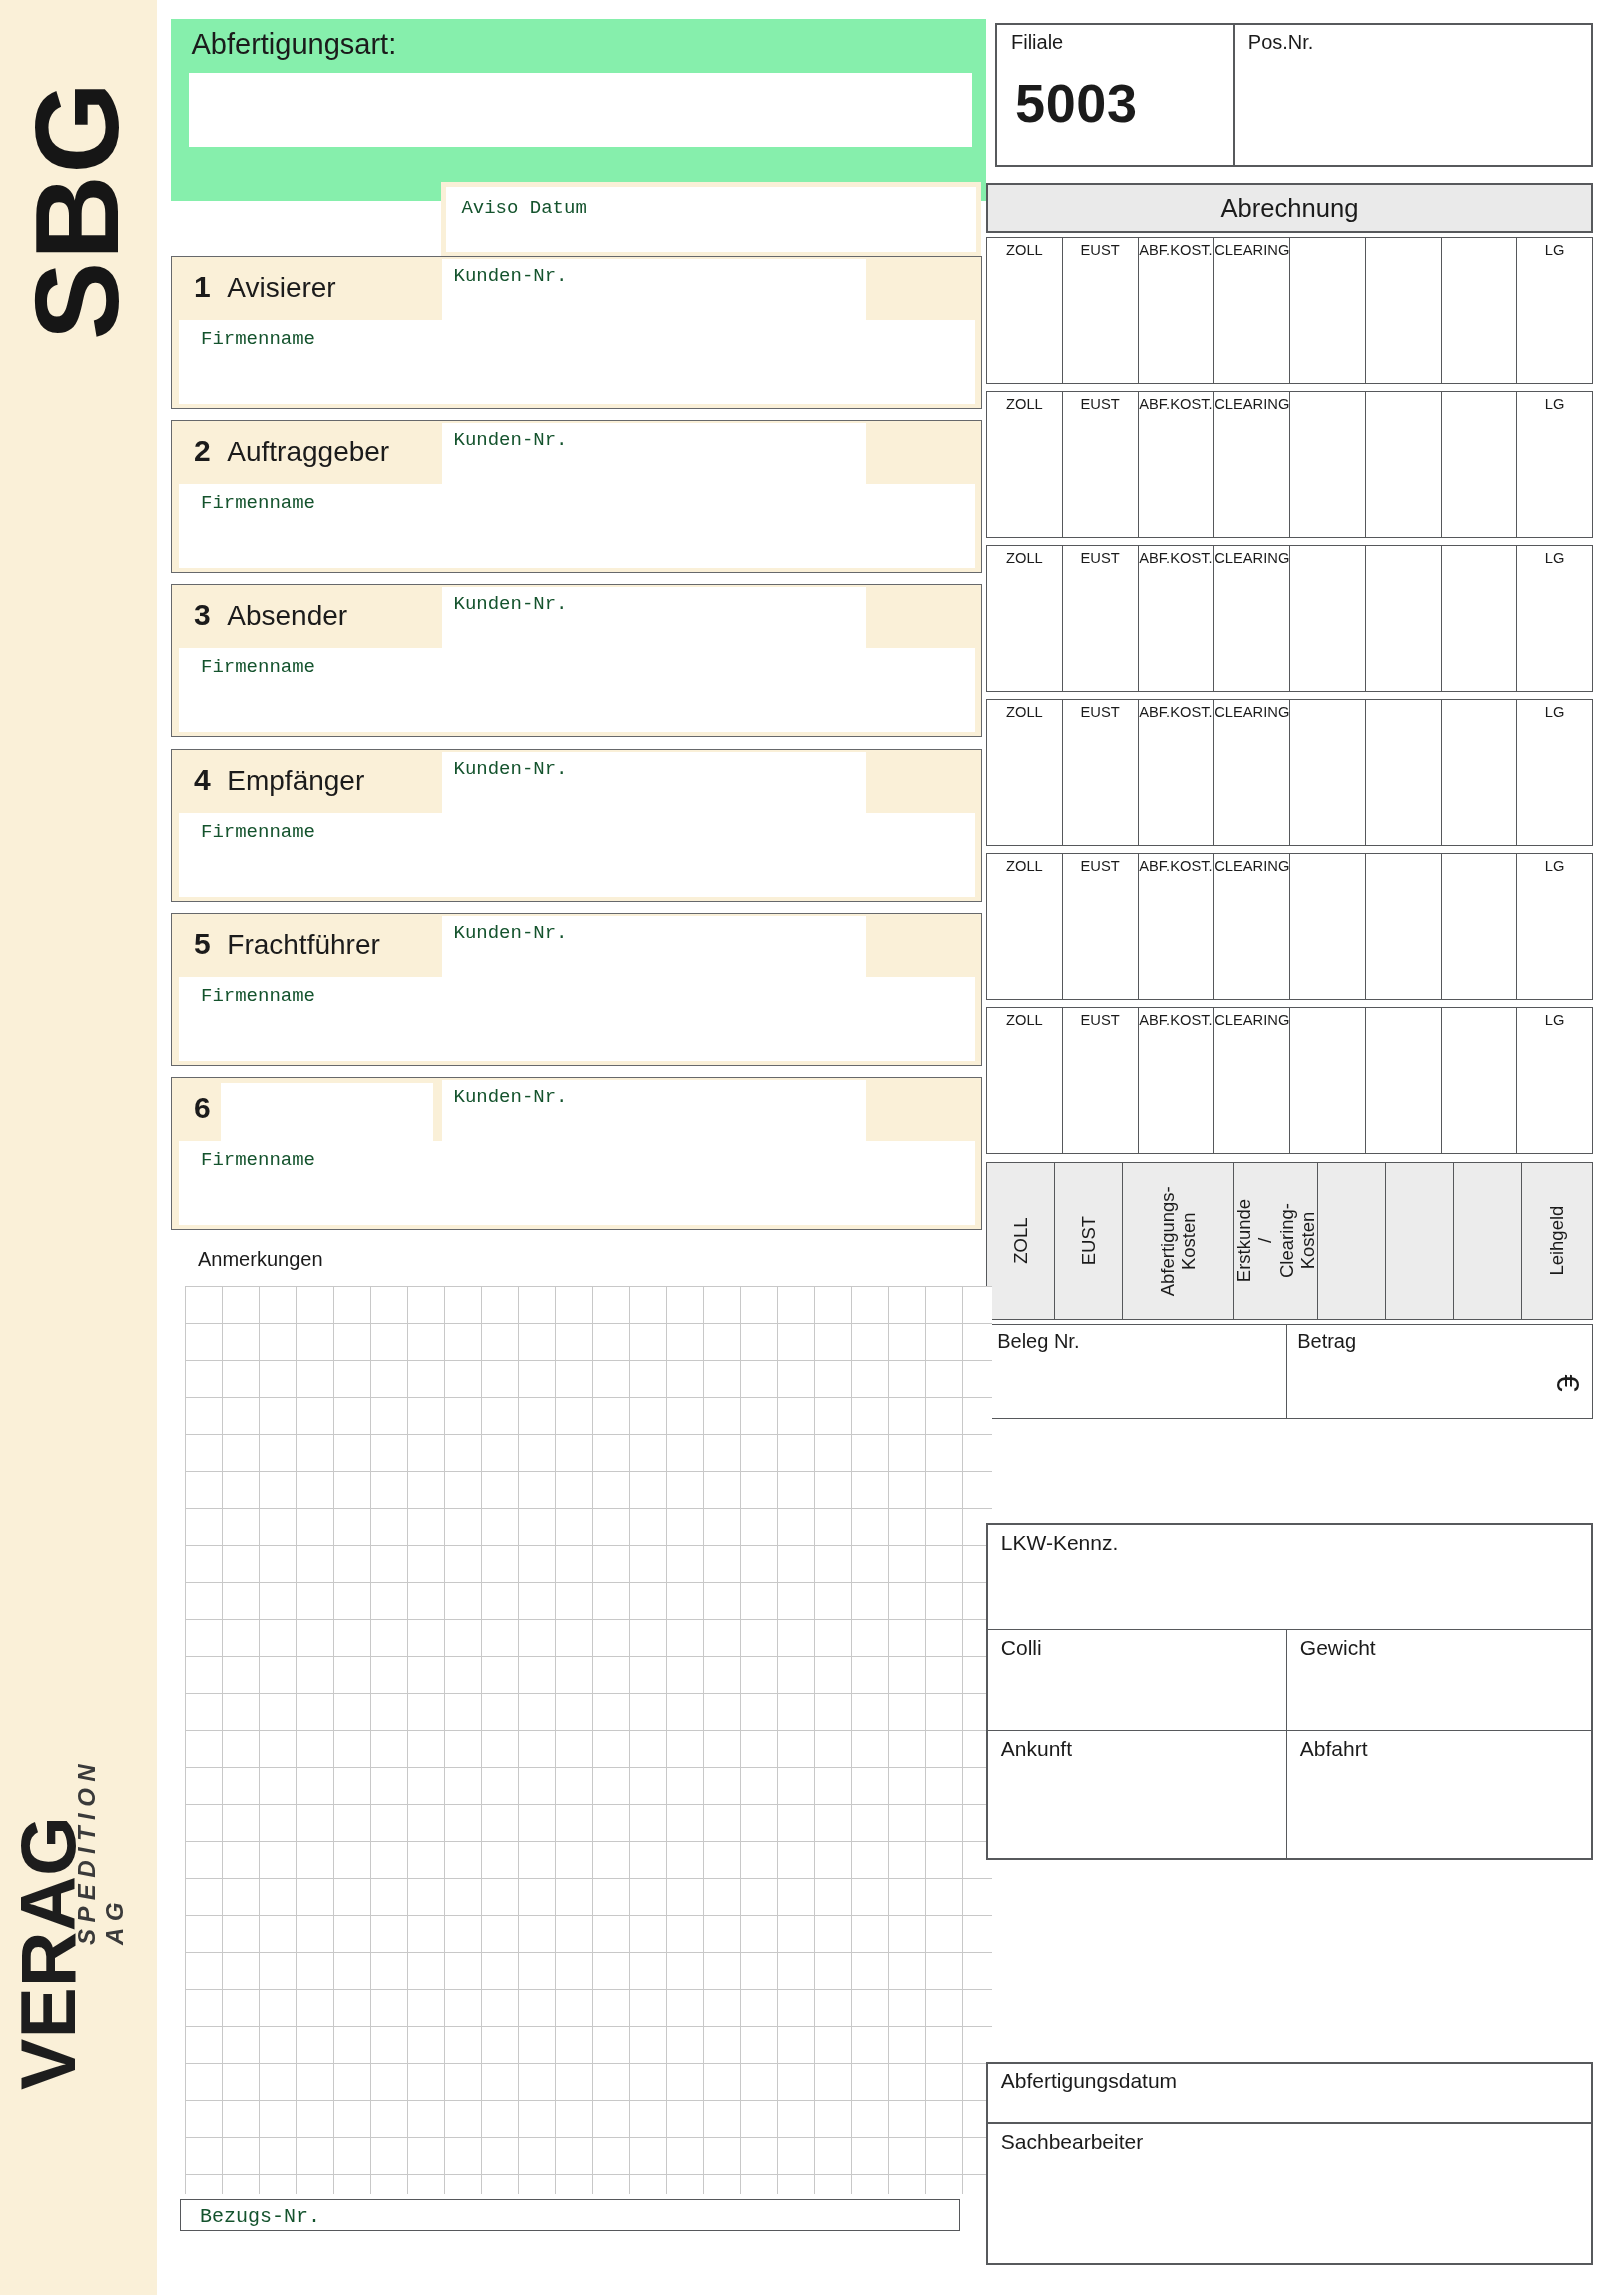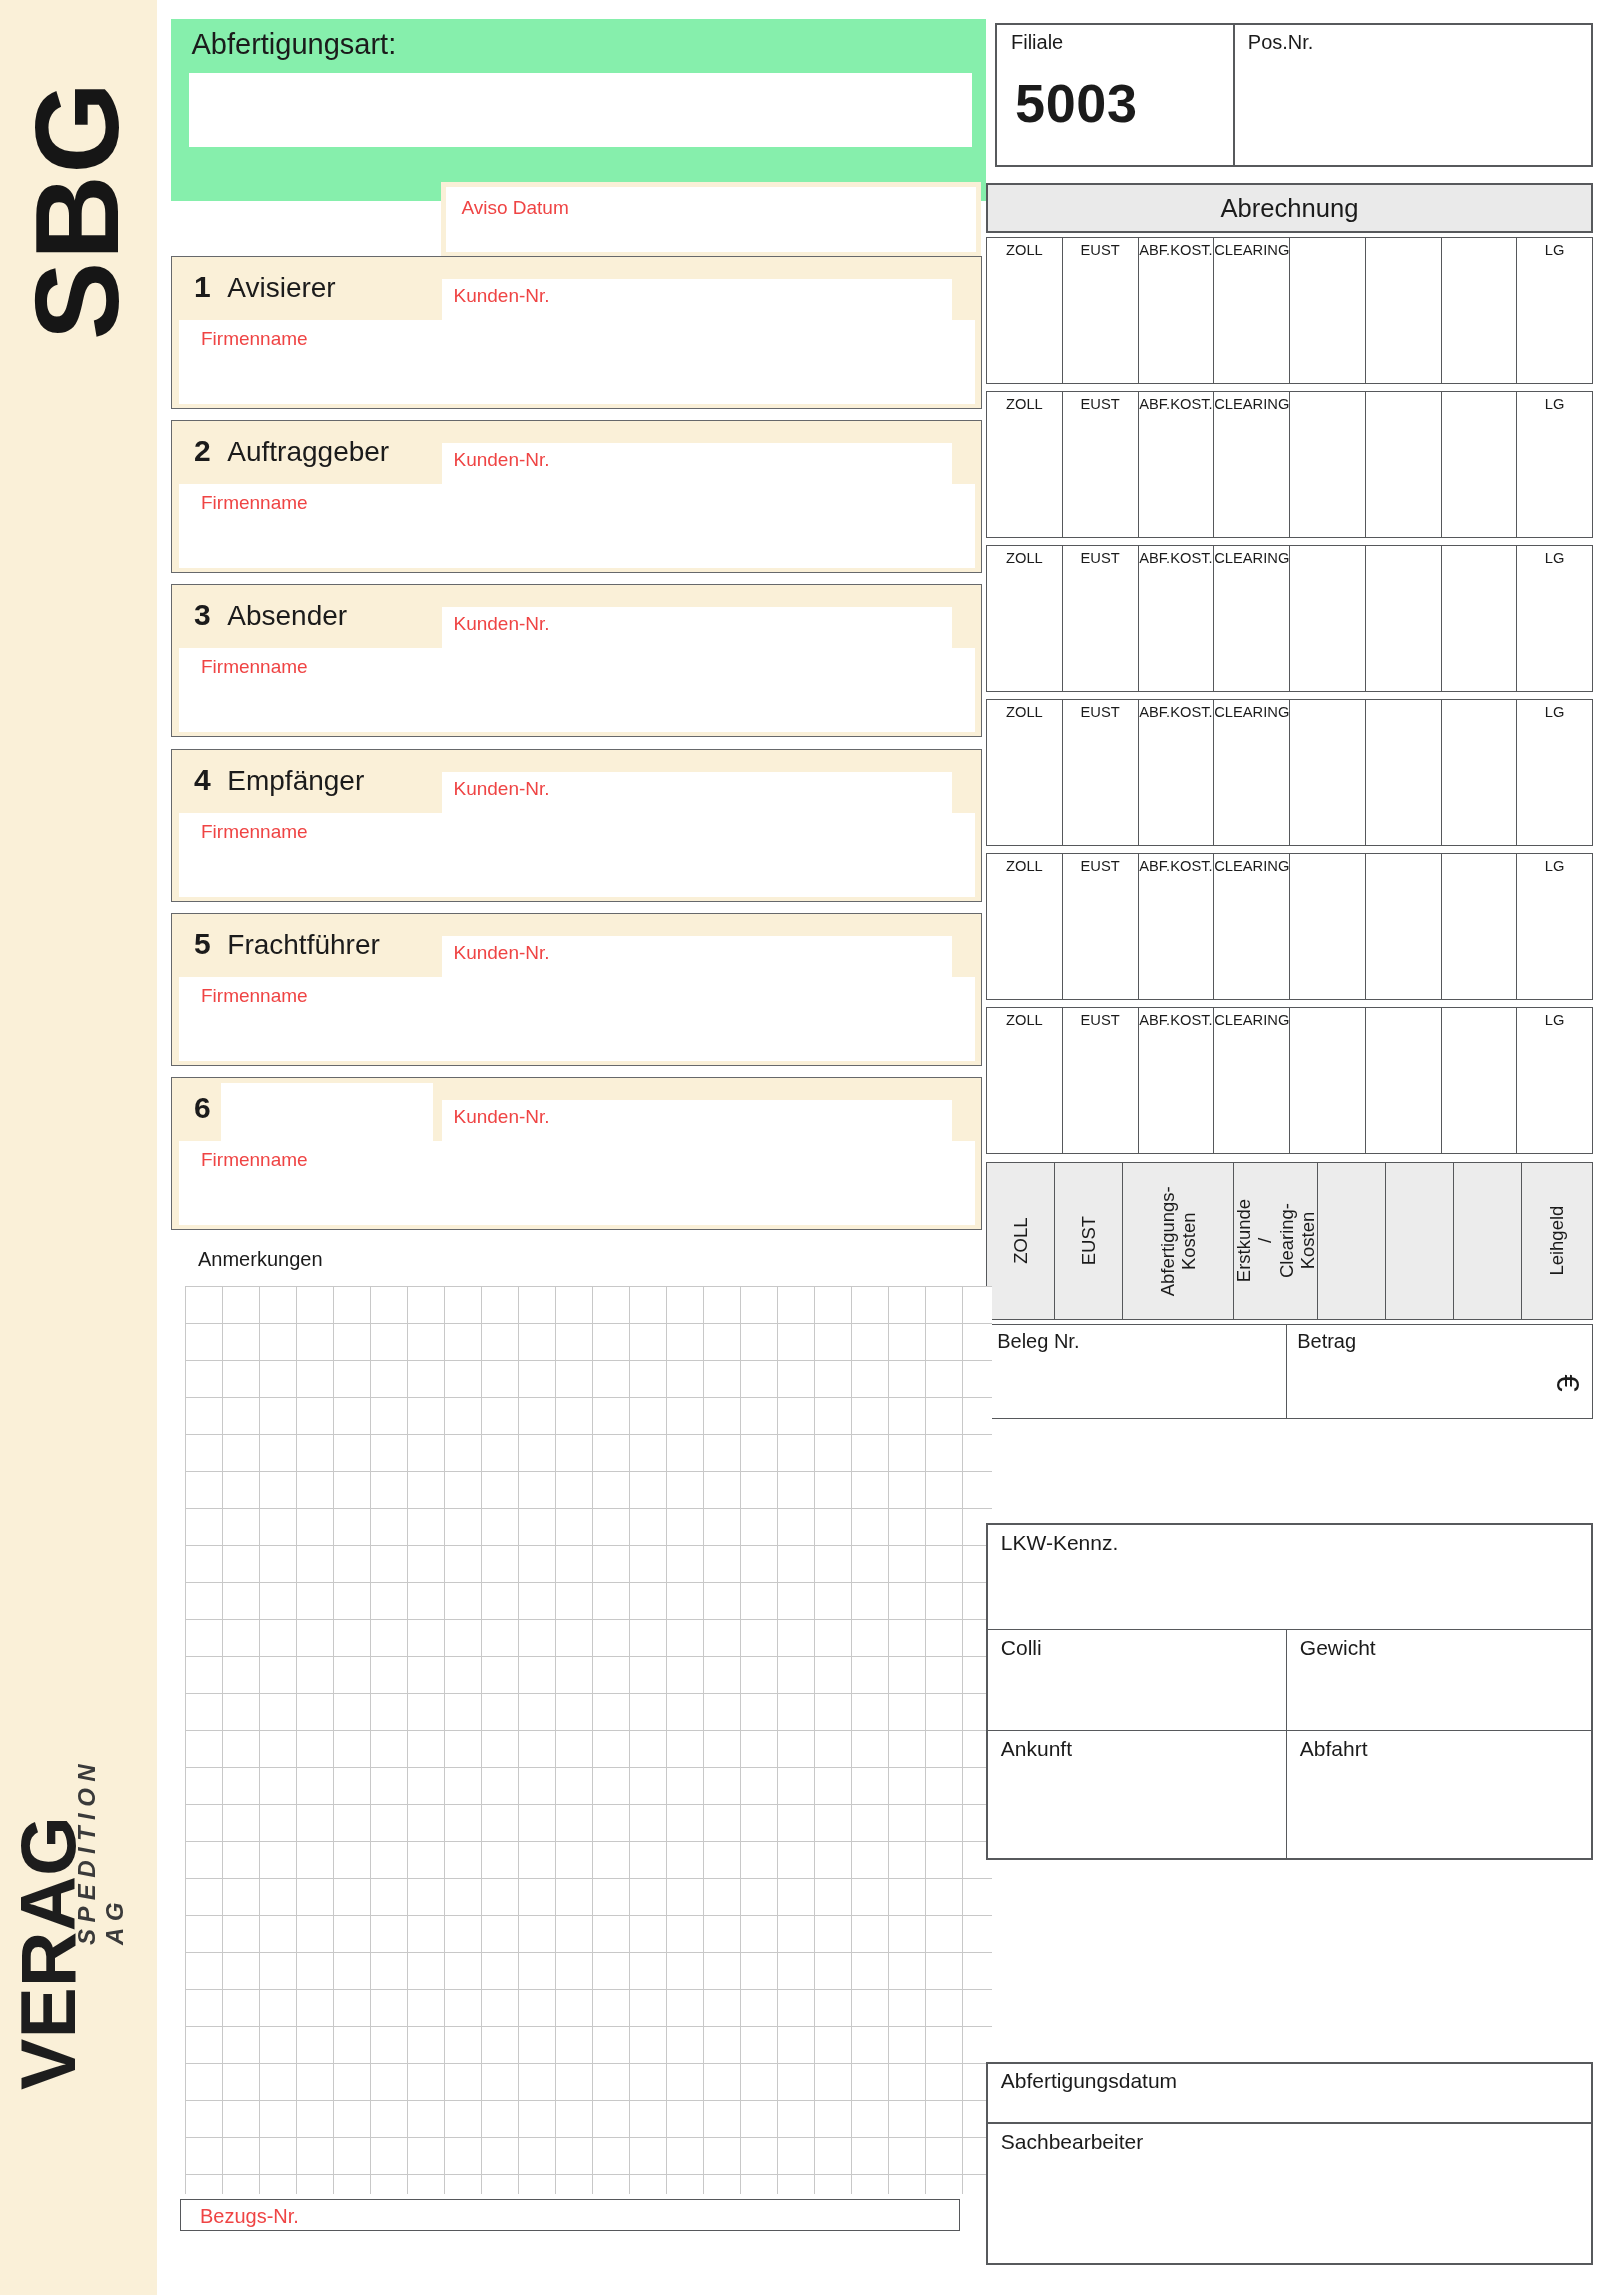--- a/index.html
+++ b/index.html
@@ -21,27 +21,27 @@
   .hdr-input{left:18px;top:54px;width:783px;height:74px;background:#ffffff;}
   
   .filiale-box{left:995px;top:23px;width:598px;height:144px;border:2.6px solid #57595c;background:#fff;display:flex;}
   .filiale-left{width:238px;height:100%;position:relative;border-right:2.6px solid #57595c;box-sizing:border-box;}
   .filiale-right{flex:1;position:relative;}
   .small-label{font-size:20px;color:#1b1b1b;}
   .filiale-value{left:18px;top:47px;font-size:54px;font-weight:bold;letter-spacing:0.6px;}
   
   .aviso{left:441px;top:182px;width:540px;height:75px;background:#faf0d8;}
   .aviso-inner{left:5.1px;top:4.5px;width:530px;height:65px;background:#ffffff;}
-  .field-label{font-size:19px;color:#ef4444;}
+  .field-label{font-size:19px;color:#14532d;font-family:Liberation Mono, monospace;}
   
   .section{left:171px;width:811px;height:153px;background:#faf0d8;border:1.9px solid #66686b;}
   .sec-title{position:absolute;left:22px;top:12.8px;font-size:28px;white-space:nowrap;}
   .sec-num{font-weight:bold;font-size:30px;}
   .sec-name{margin-left:16.6px;}
-  .kunden{position:absolute;left:270px;top:22px;width:510px;height:62px;background:#ffffff;}
+  .kunden{position:absolute;left:270px;top:2px;width:424px;height:62px;background:#ffffff;}
   .firma{position:absolute;left:7px;top:63px;width:796px;height:84px;background:#ffffff;}
   .inlabel{position:absolute;left:11.5px;top:6.4px;}
   .firma .inlabel, .firma-lab{left:22px;top:7.7px;}
   .six-blank{position:absolute;left:49px;top:5.1px;width:212px;height:59px;background:#ffffff;}
   
   .abr-hdr{left:986px;top:183px;width:607px;height:50px;background:#eaeaea;border:2.6px solid #57595c;
            display:flex;align-items:center;justify-content:center;font-size:25.6px;}
   .abr-row{left:986px;width:607px;height:147px;border:1.9px solid #56585b;background:#fff;display:flex;}
   .abr-cell{flex:1;position:relative;border-right:1.9px solid #56585b;}
   .abr-cell:last-child{border-right:none;}

